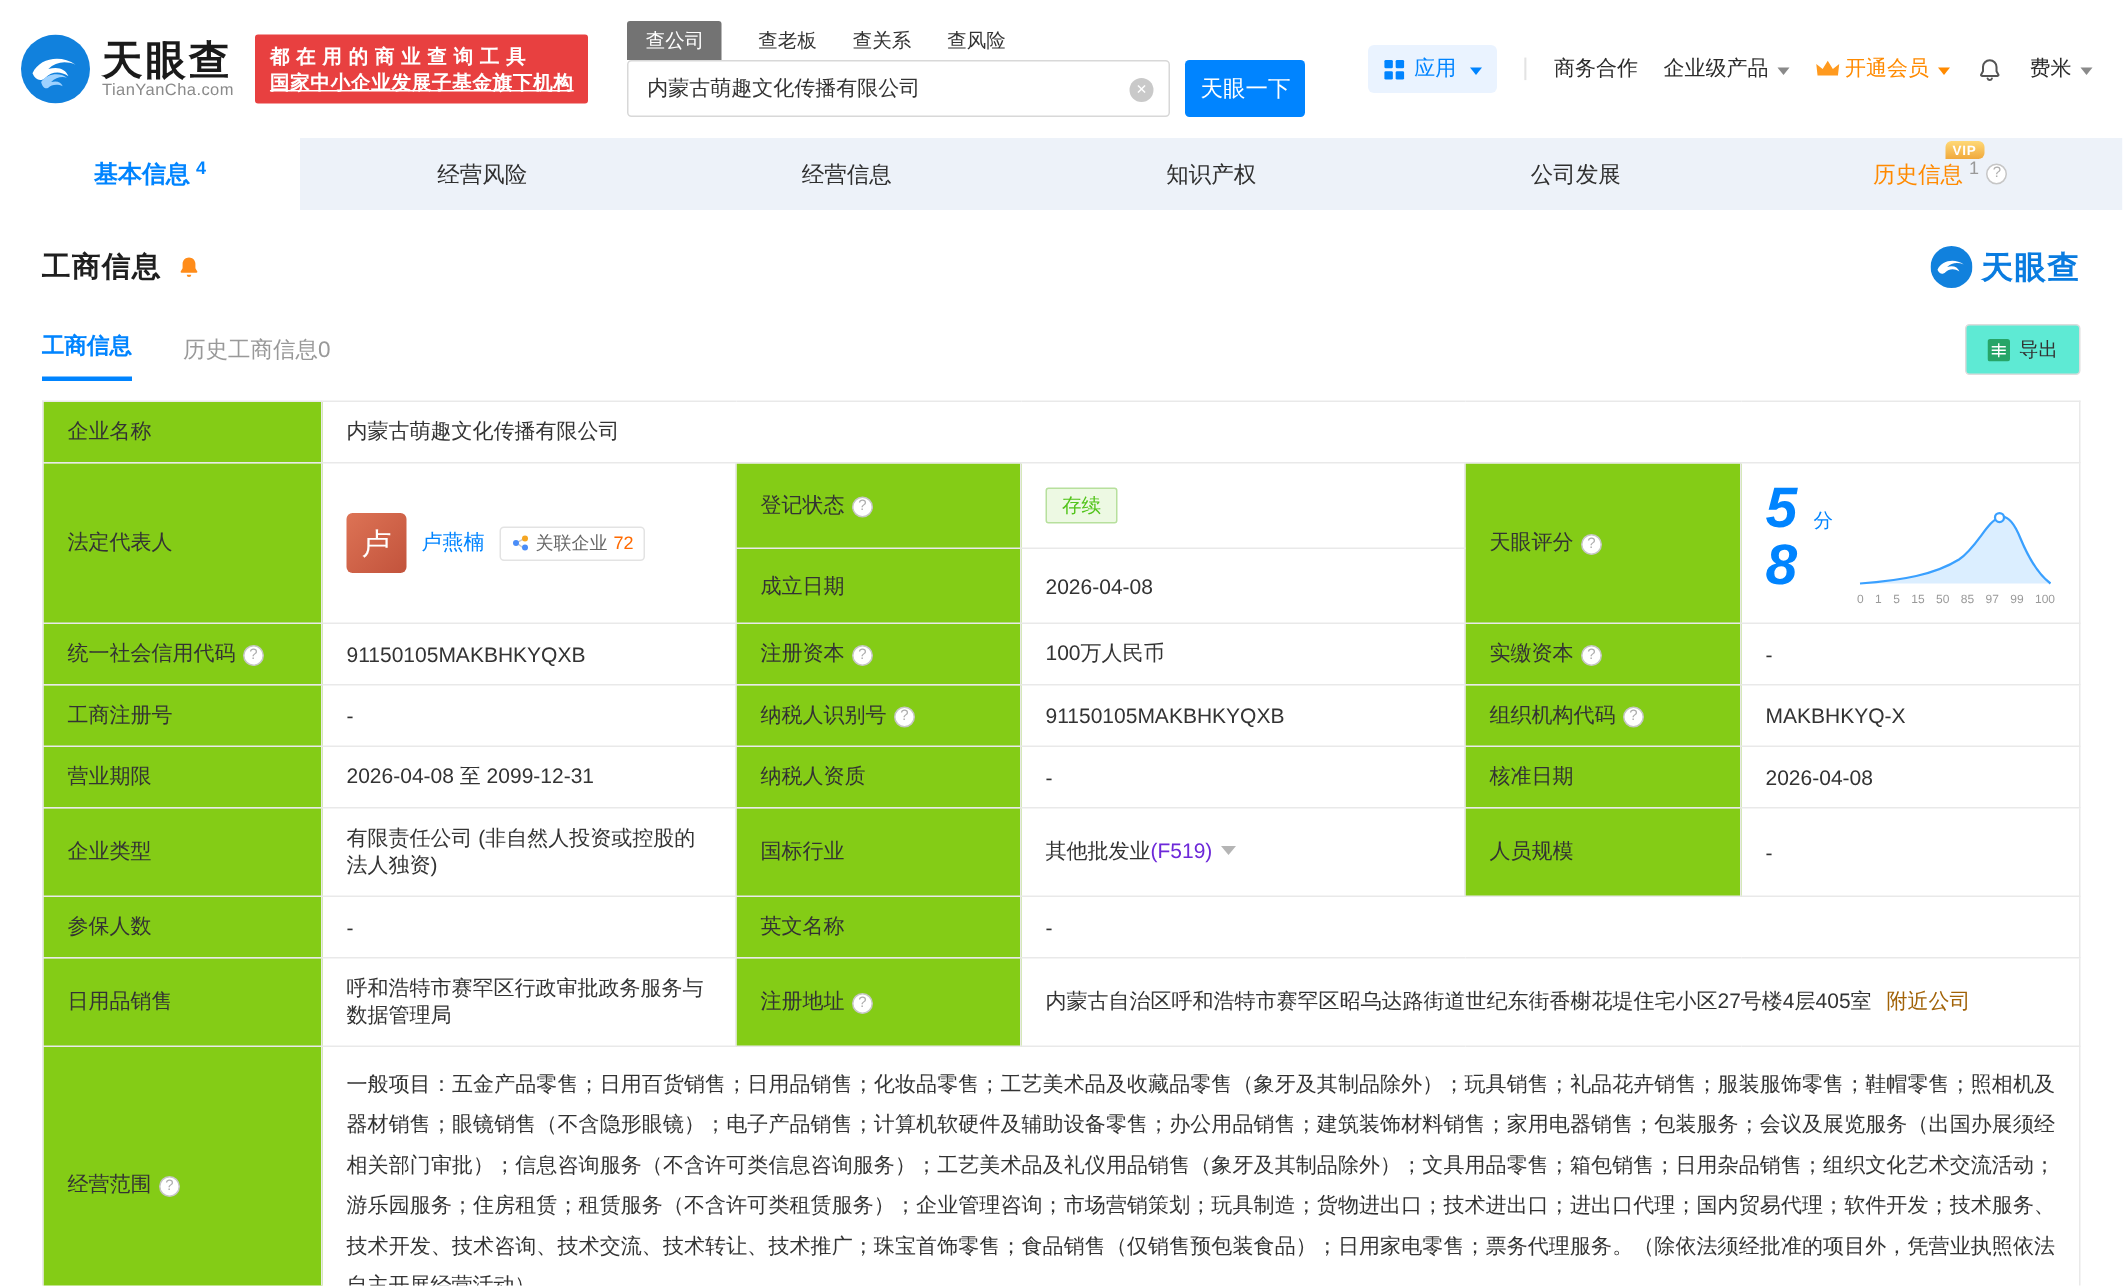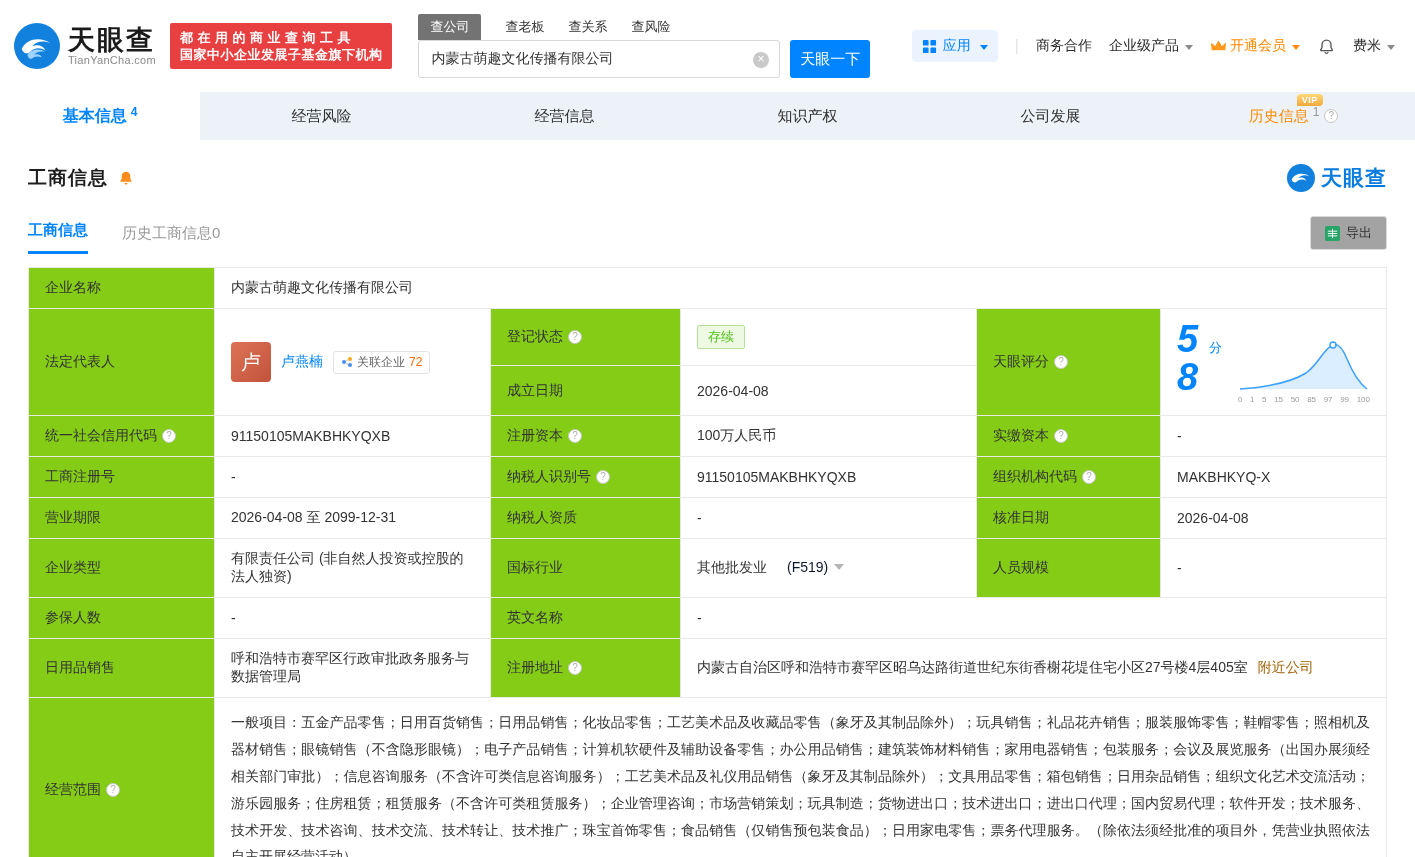--- a/index.html
+++ b/index.html
@@ -8,21 +8,21 @@
   a { text-decoration:none; cursor:pointer; }
 
   
   .header { display:flex; align-items:center; height:92px; padding:0 20px 0 14px; background:#fff; }
   .logo { display:flex; align-items:center; gap:8px; flex:none; cursor:pointer; }
   .logo-mark { width:46px; height:46px; flex:none; }
   .logo-text .cn { font-size:27px; font-weight:bold; color:#1a1a1a; letter-spacing:2px; line-height:1.05; }
   .logo-text .en { font-size:11px; color:#8a8a8a; letter-spacing:.3px; }
   .promo { margin-left:14px; background:#e84040; color:#fff; padding:6px 10px; border-radius:2px; flex:none; }
   .promo .p1 { font-size:13px; font-weight:bold; letter-spacing:4.5px; line-height:17px; white-space:nowrap; }
-  .promo .p2 { font-size:13px; font-weight:bold; letter-spacing:.5px; line-height:17px; white-space:nowrap; }
+  .promo .p2 { font-size:13px; font-weight:bold; letter-spacing:.5px; line-height:17px; white-space:nowrap;text-decoration:underline; }
 
   .search { margin-left:26px; flex:none; width:452px; }
   .search-tabs { display:flex; align-items:flex-end; gap:24px; font-size:13px; height:26px; }
   .search-tab { color:#333; cursor:pointer; padding-bottom:4px; }
   .search-tab.active { background:#737373; color:#fff; padding:4px 12px; border-radius:2px 2px 0 0; }
   .search-row { display:flex; align-items:center; }
   .search-input { position:relative; width:368px; height:38px; border:1px solid #d8d8d8; border-radius:3px; display:flex; align-items:center; padding:0 32px 0 12px; }
   .search-input input { border:none; outline:none; width:100%; font-size:14px; color:#333; font-family:inherit; background:transparent; }
   .clear-btn { position:absolute; right:10px; top:11px; width:16px; height:16px; border-radius:50%; background:#c9c9c9; color:#fff; font-size:12px; line-height:15px; text-align:center; cursor:pointer; }
   .clear-btn::before { content:"×"; }
@@ -55,21 +55,21 @@
   .sec-title { font-size:19px; font-weight:bold; color:#1f1f1f; letter-spacing:1px; }
   .sec-bell { margin-left:9px; display:flex; }
   .watermark { margin-left:auto; display:flex; align-items:center; gap:6px; }
   .watermark .wm-text { color:#0a7ce0; font-weight:bold; font-size:21px; letter-spacing:1px; }
   .wm-mark { width:28px; height:28px; }
 
   .subtab-row { display:flex; align-items:flex-end; margin-top:24px; }
   .subtab { font-size:15px; color:#999; cursor:pointer; padding-bottom:11px; }
   .subtab.active { color:#0084ff; font-weight:bold; border-bottom:3px solid #0084ff; }
   .subtab + .subtab { margin-left:34px; }
-  .export-btn { margin-left:auto; display:flex; align-items:center; gap:6px; border:1px solid #dcdcdc; border-radius:3px; padding:7px 14px; font-size:13px; color:#333; background:#a3a3a3; cursor:pointer; margin-bottom:4px; font-family:inherit; }
+  .export-btn { margin-left:auto; display:flex; align-items:center; gap:6px; border:1px solid #dcdcdc; border-radius:3px; padding:7px 14px; font-size:13px; color:#333; background:#5eead4; cursor:pointer; margin-bottom:4px; font-family:inherit; }
 
   
   .info-table { width:100%; border-collapse:collapse; margin-top:13px; table-layout:fixed; }
   .info-table td { border:1px solid #e9e9e9; padding:11px 16px; font-size:14px; color:#333; vertical-align:middle; word-break:break-all; }
   td.lbl { background:#84cc16; color:#333; }
   .help { display:inline-block; width:14px; height:14px; border:1px solid #c6c6c6; border-radius:50%; color:#b0b0b0; font-size:10px; line-height:12px; text-align:center; margin-left:5px; vertical-align:1px; cursor:pointer; background:#fff; }
   .help::before { content:"?"; }
 
   .status { display:inline-block; background:#edf9e3; color:#52c41a; border:1px solid #b7e09d; padding:2px 10px; border-radius:2px; font-size:13px; }
 
@@ -79,21 +79,21 @@
   .rel-badge { display:inline-flex; align-items:center; gap:4px; border:1px solid #e3e3e3; border-radius:3px; padding:2px 7px; font-size:12px; color:#666; cursor:pointer; background:#fff; }
   .rel-count { color:#ff6a00; }
 
   .score-wrap { display:flex; align-items:flex-end; gap:16px; }
   .score-num { display:flex; align-items:baseline; padding-bottom:8px; }
   .score-big { font-size:38px; font-weight:bold; font-style:italic; color:#0084ff; line-height:1; }
   .score-unit { font-size:13px; color:#0084ff; margin-left:3px; }
   .score-chart { width:132px; }
   .axis { display:flex; justify-content:space-between; width:132px; font-size:8px; color:#9a9a9a; margin-top:1px; }
 
-  .ind-code { color:#0f172a;margin-left:20px; }
+  .ind-code { color:#6d28d9; }
   .caret-sm { width:0; height:0; border:5px solid transparent; border-top:6px solid #b5b5b5; display:inline-block; margin-left:6px; transform:translateY(3px); }
   .nearby { color:#a16207; margin-left:10px; white-space:nowrap; }
   .scope-text { line-height:1.92; text-align:justify; }
 </style>
 </head>
 <body>
 
 <div class="header">
   <div class="logo">
     <svg class="logo-mark" viewBox="0 0 48 48">

